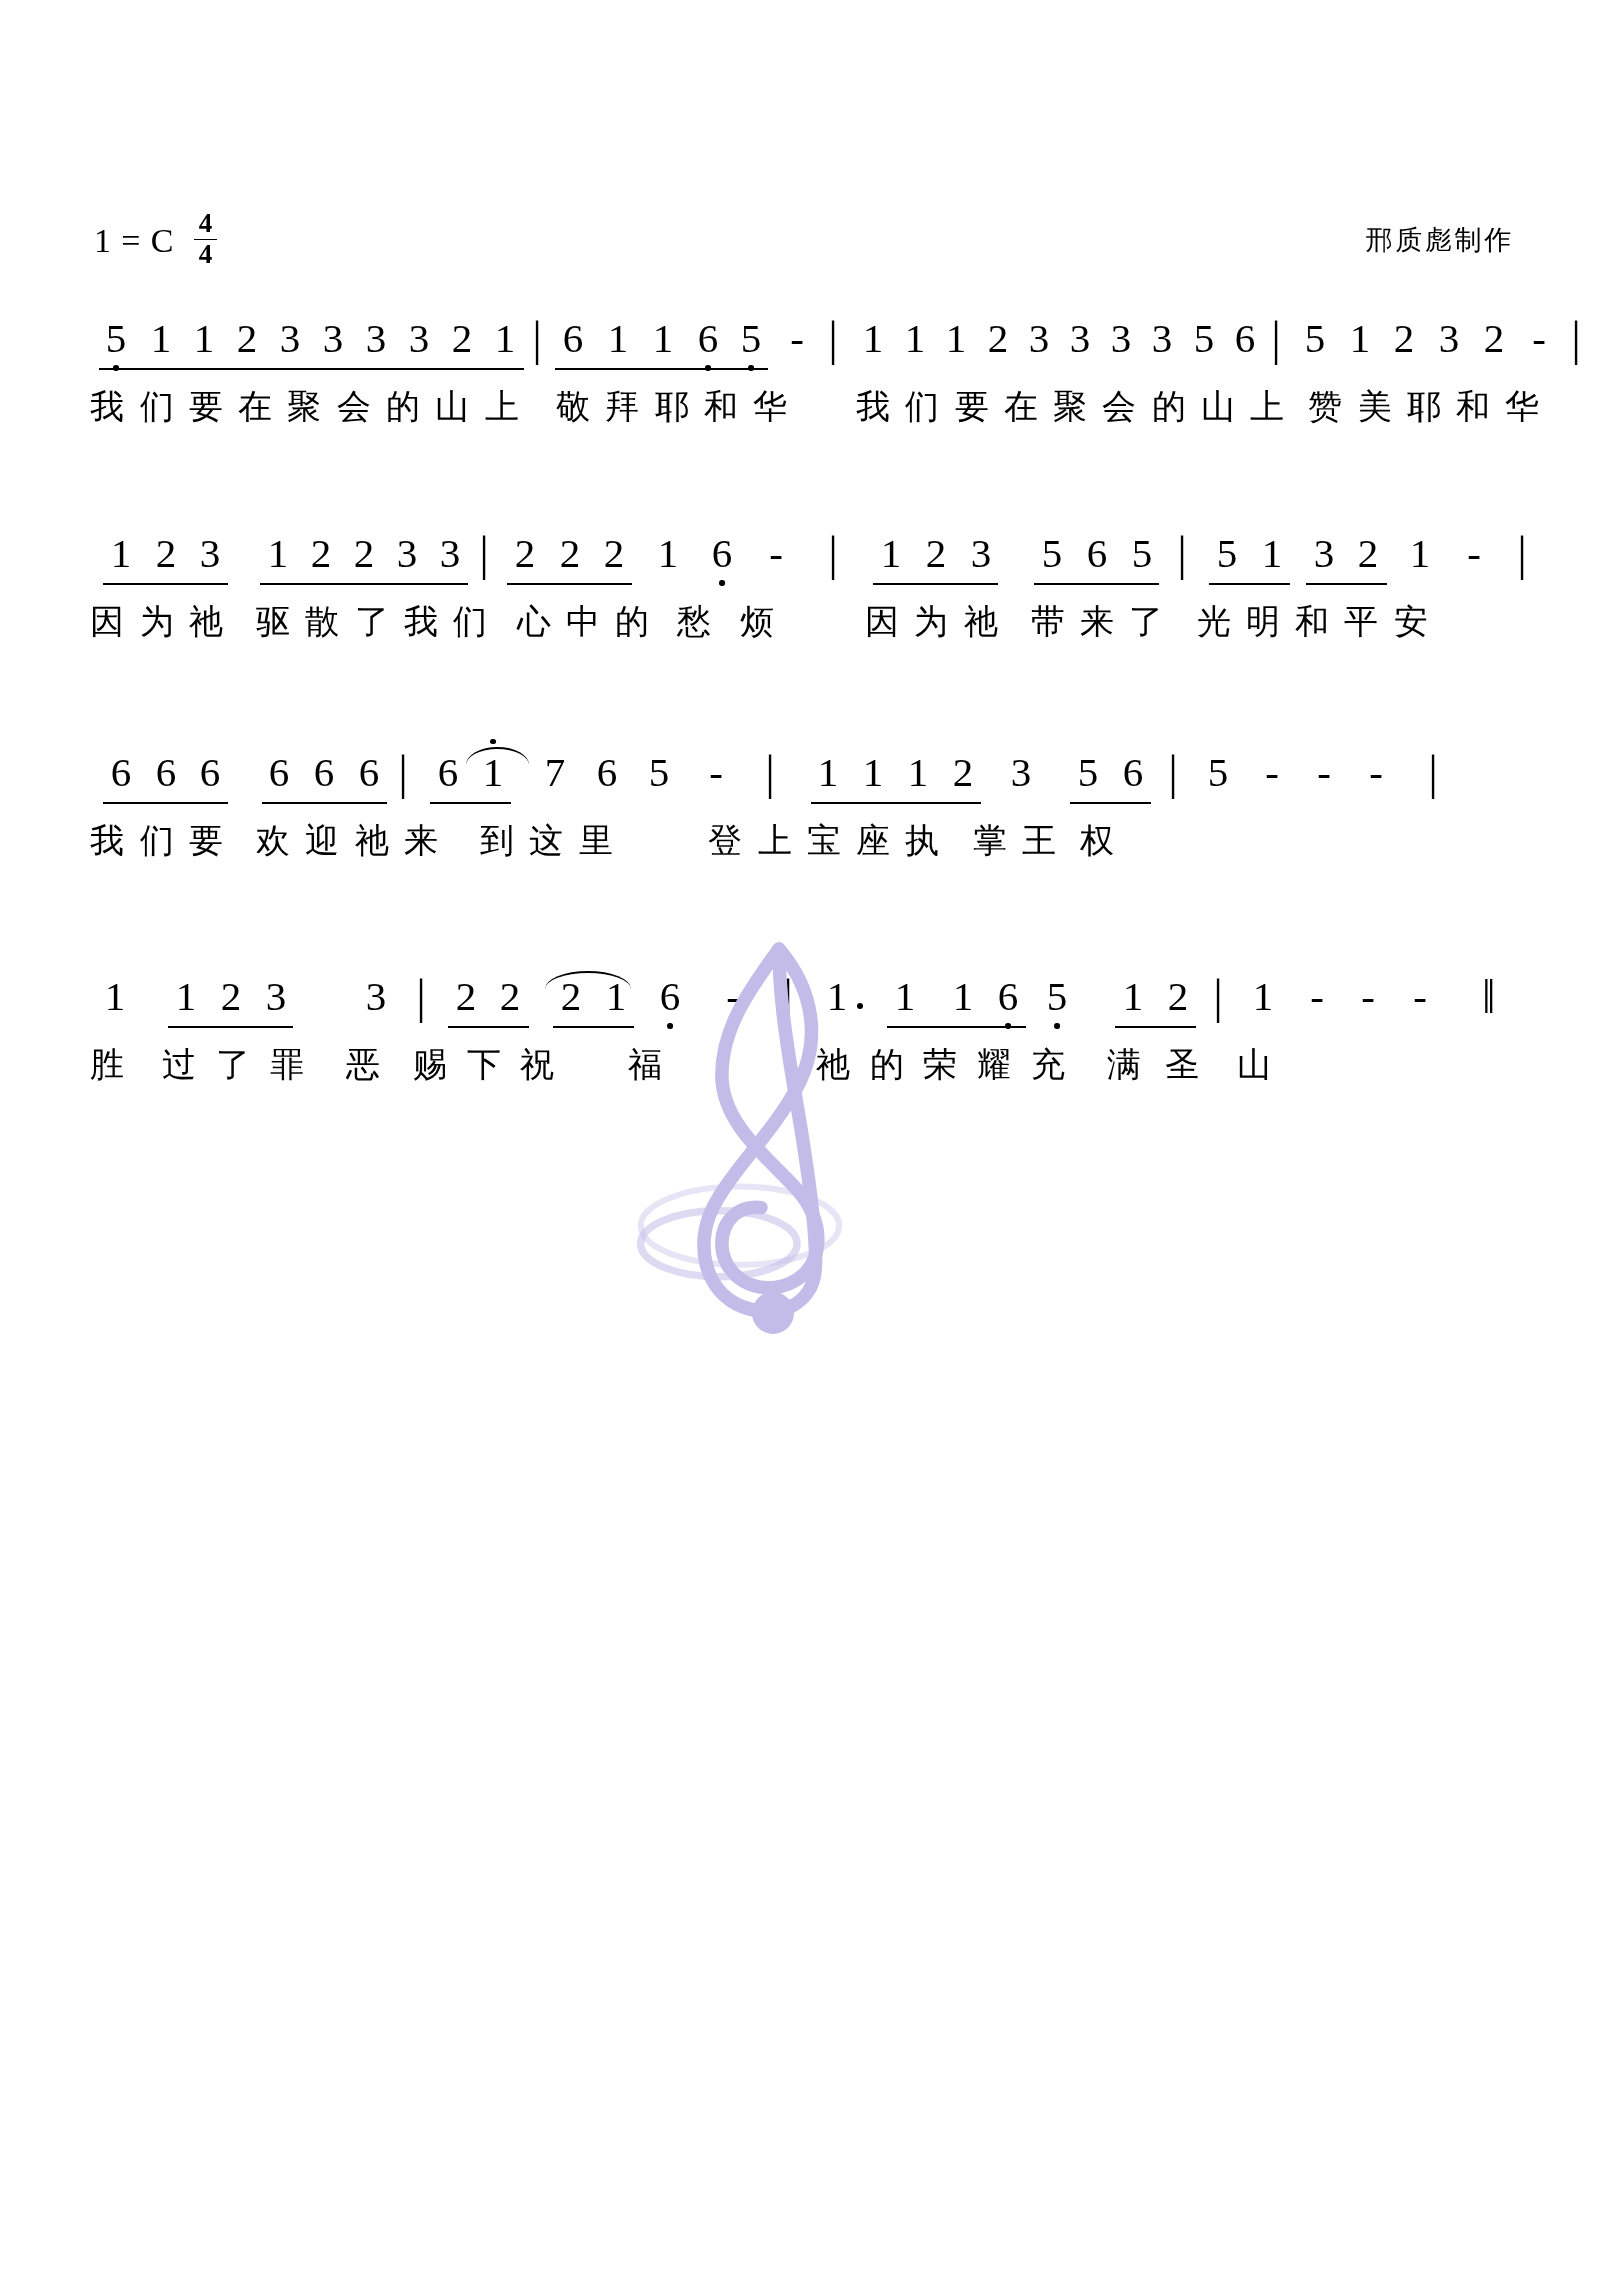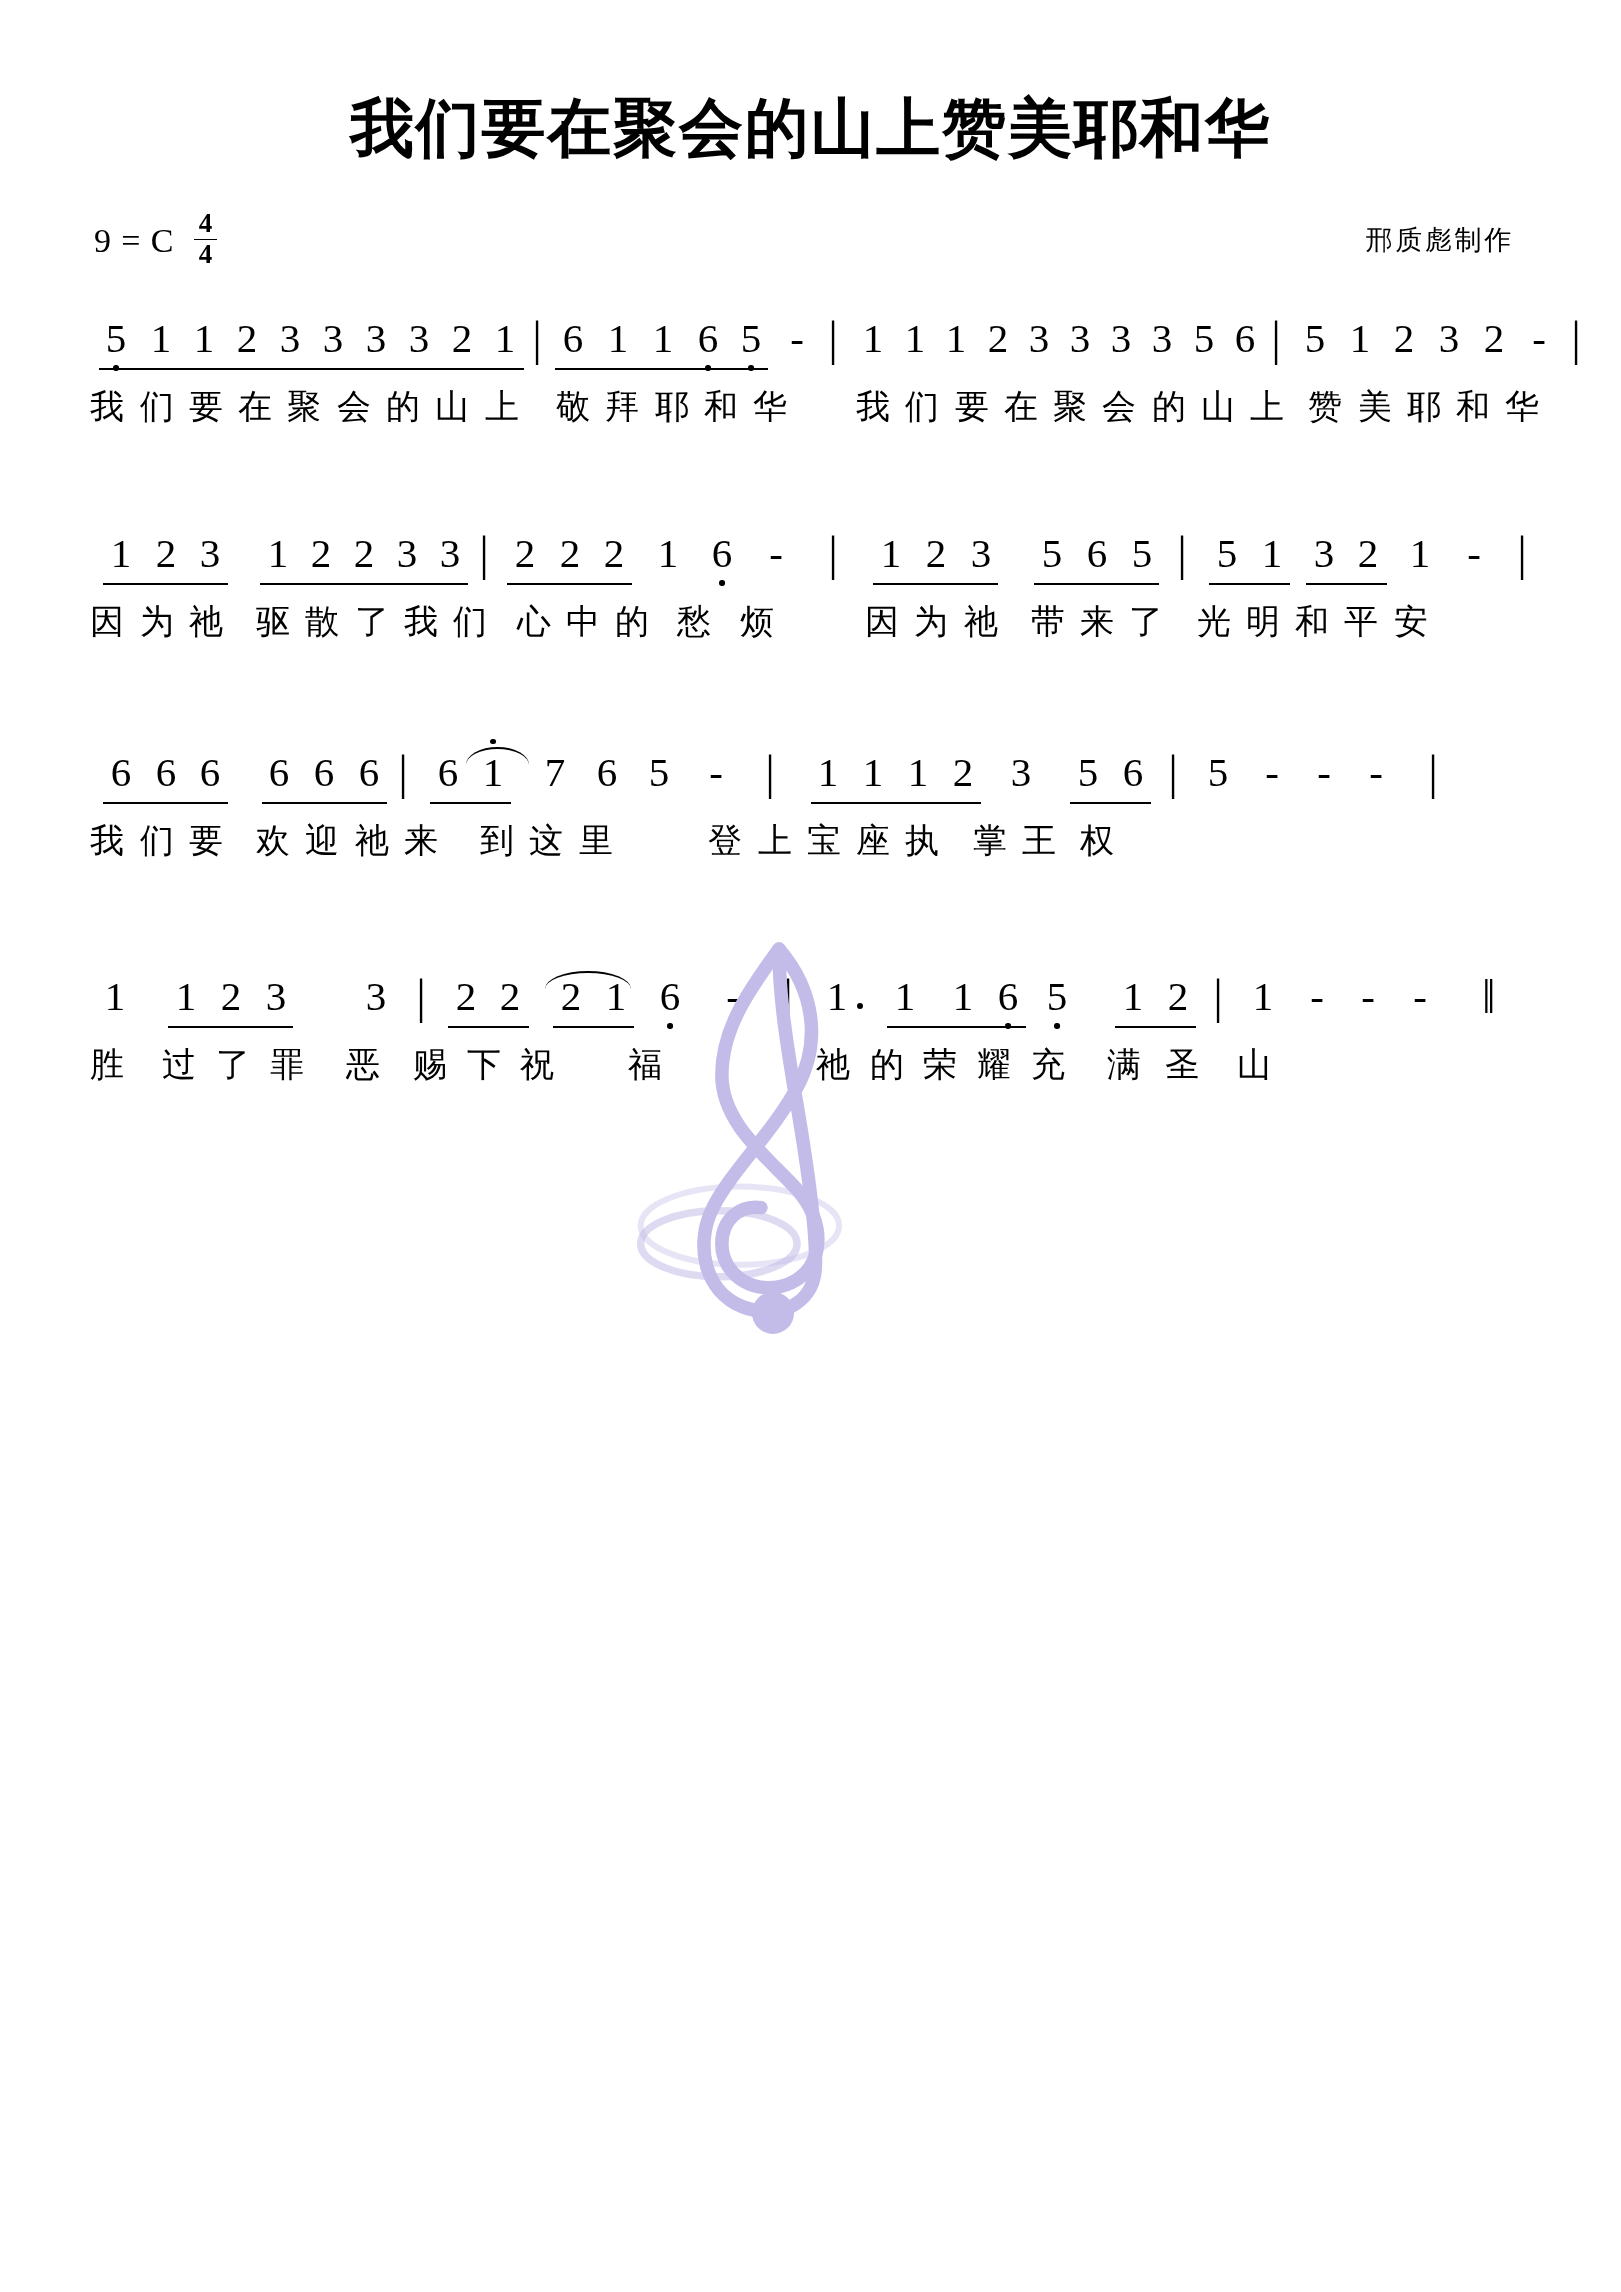--- a/index.html
+++ b/index.html
@@ -181,24 +181,23 @@
     height: 421px;
     opacity: 1;
     pointer-events: none;
   }
 </style>
 </head>
 <body>
 
 <div class="page">
 
-  <div class="title">我们要在聚会的山上赞美耶和华</div>
 
   <div class="keysig">
-    <span class="k">9 = C</span>
+    <span class="k">1 = C</span>
     <span class="meter">
       <span class="num">4</span>
       <span class="bar"></span>
       <span class="num">4</span>
     </span>
   </div>
 
   <div class="author">邢质彪制作</div>
 
   <div id="systems-host">

